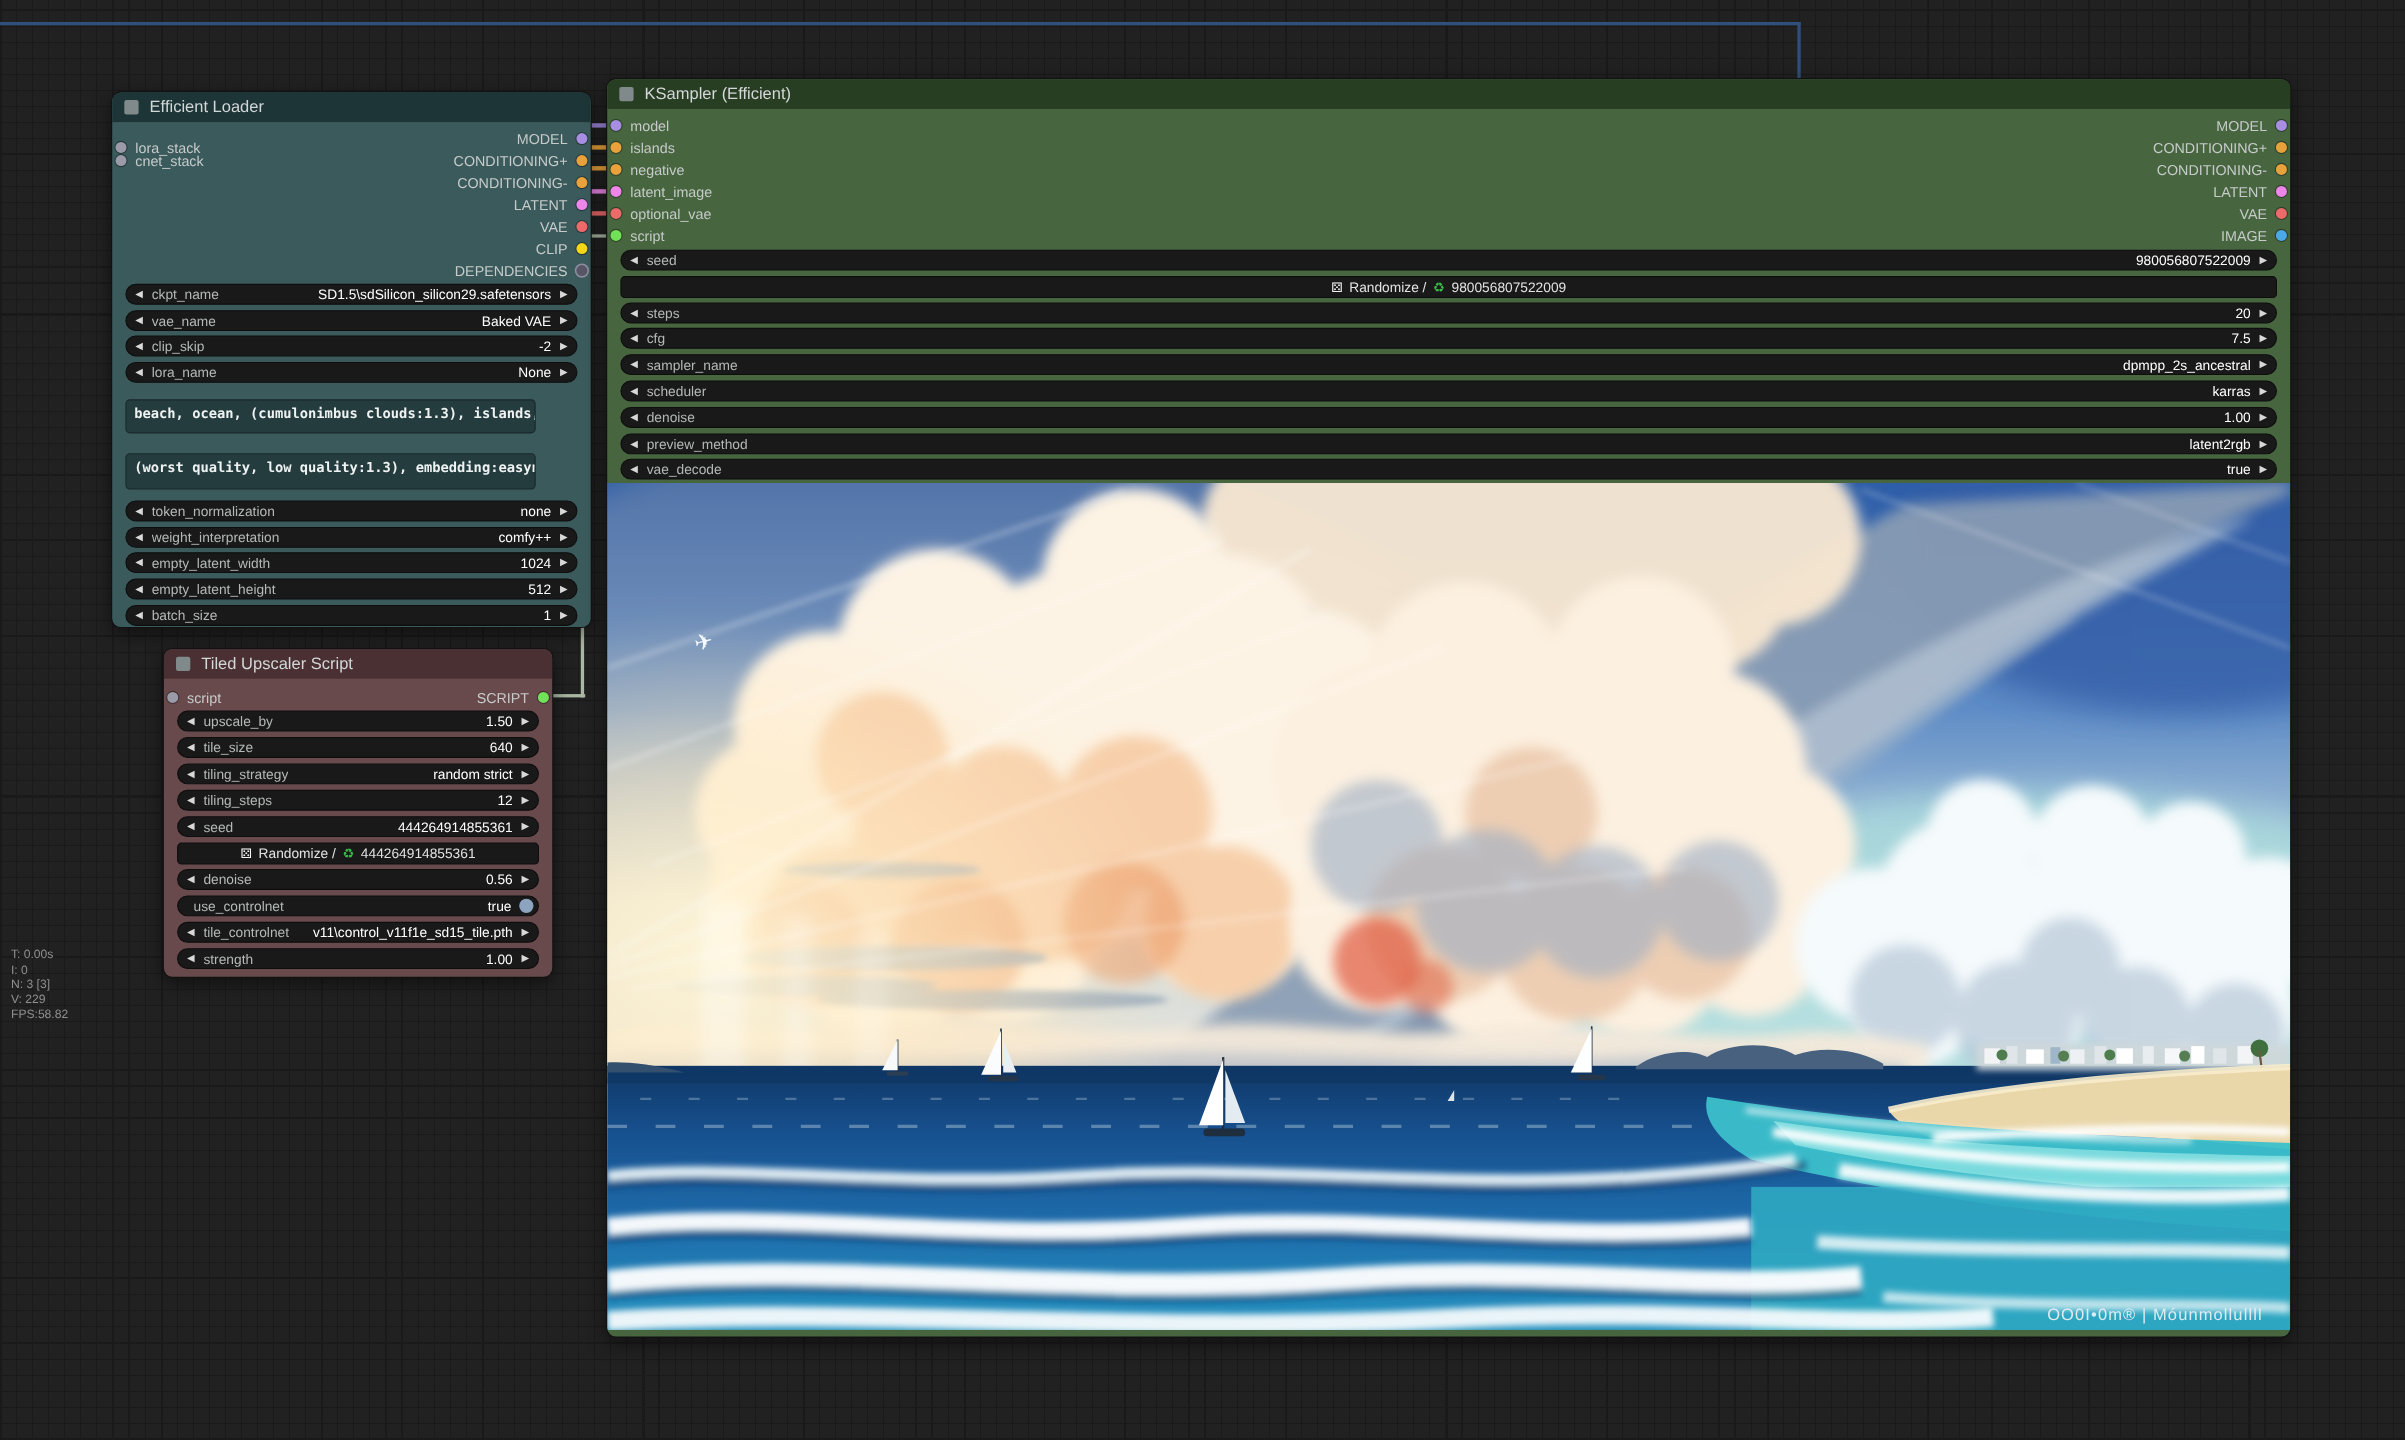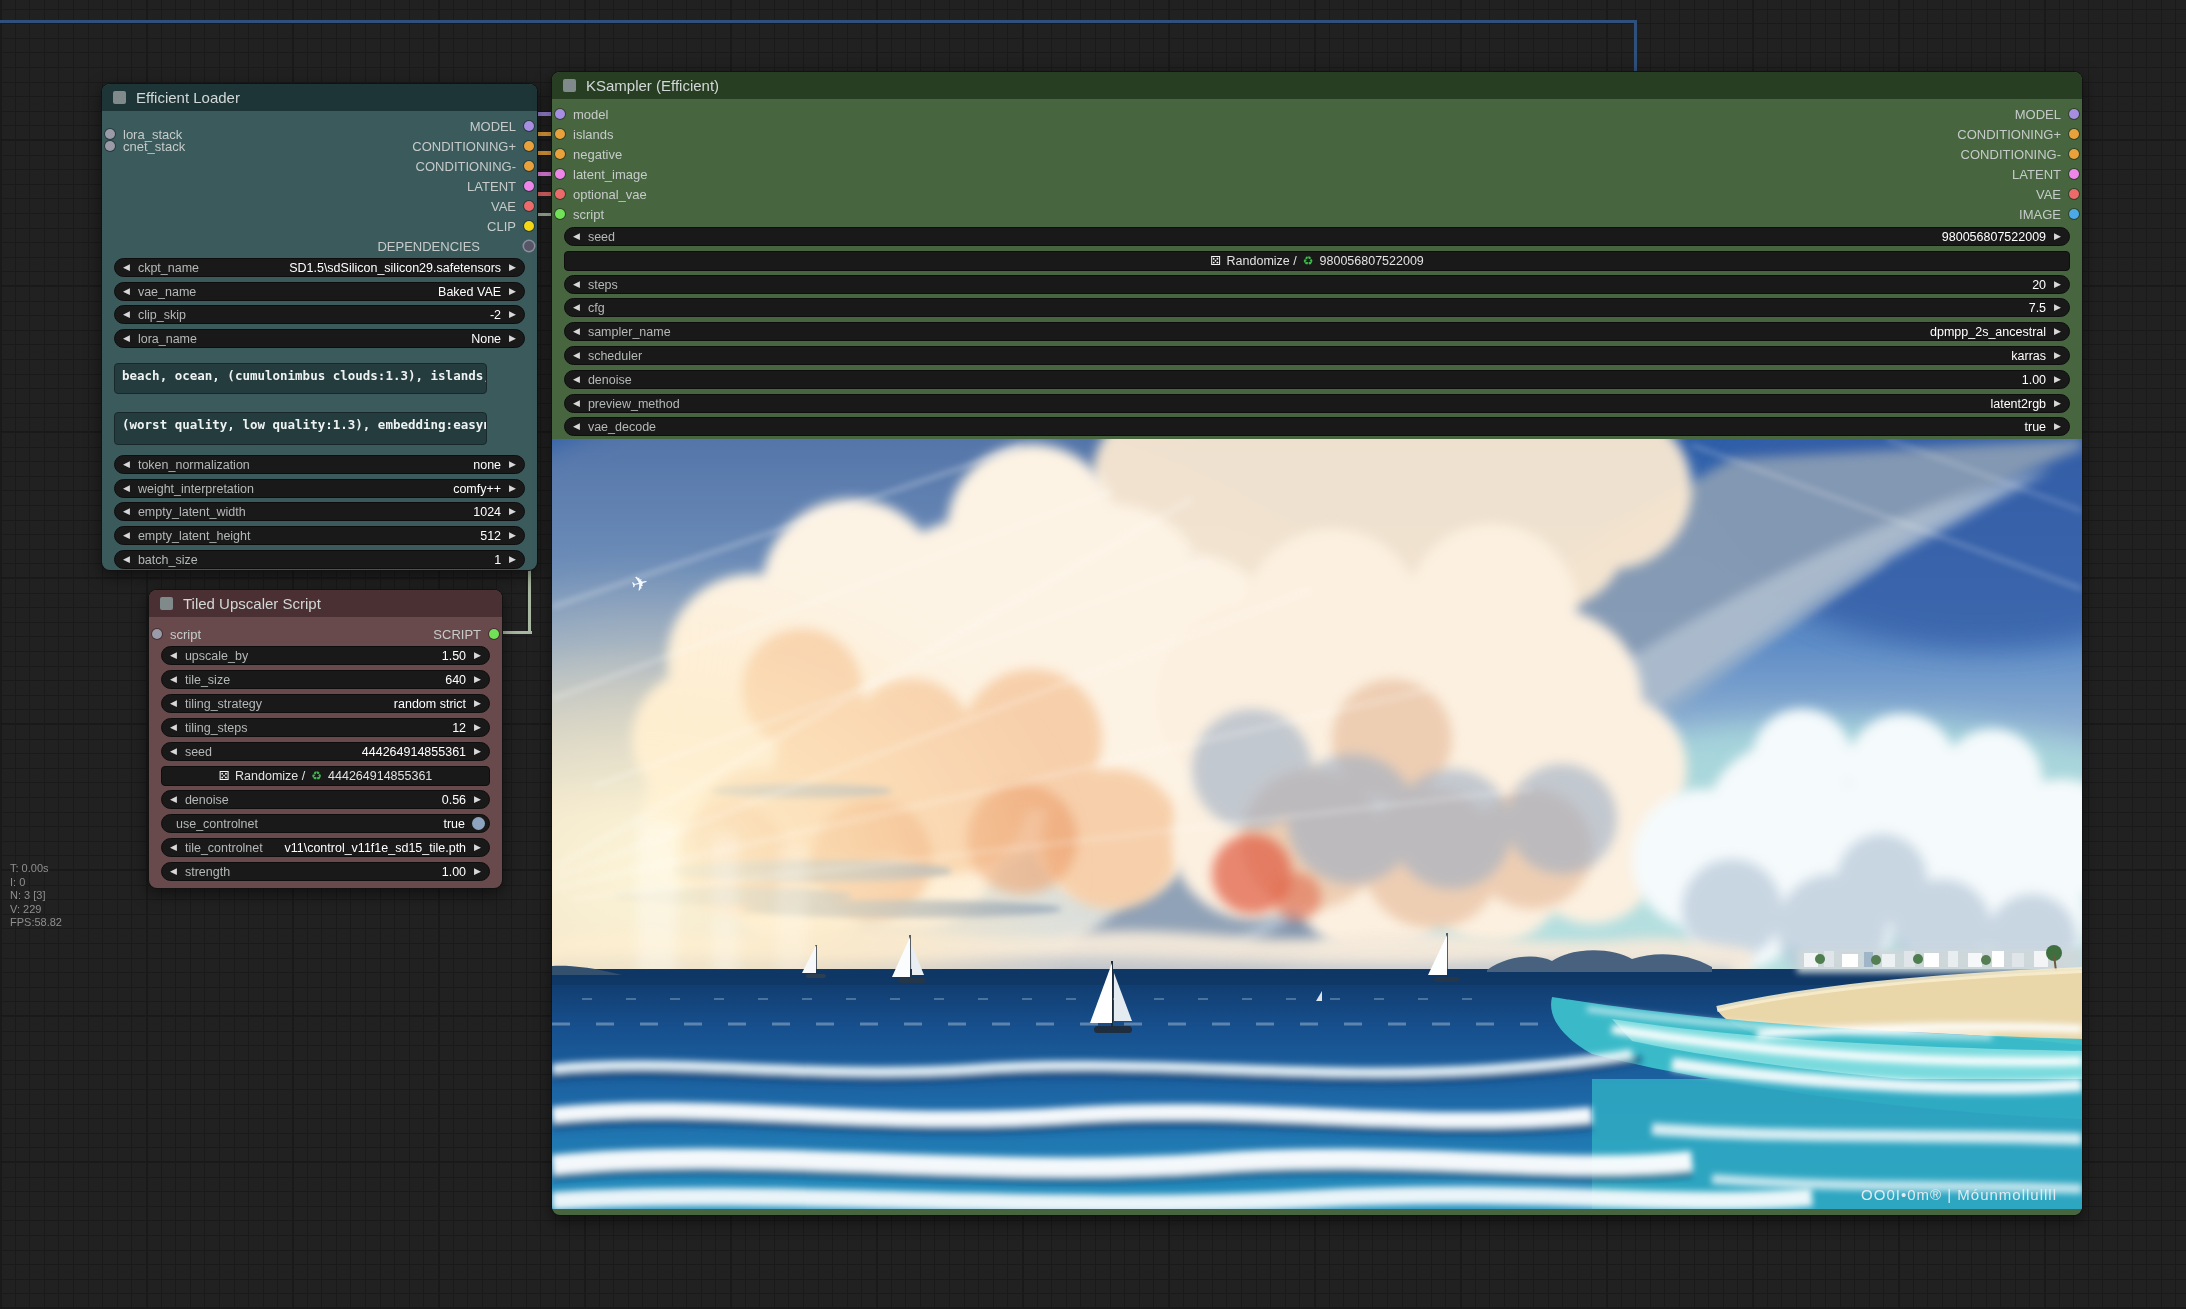--- a/index.html
+++ b/index.html
@@ -118,21 +118,21 @@
         <span class="slot-label">LATENT</span>
       </div>
       <div class="slot-row out" style="top: 114px;">
         <span class="dot" style="background: rgb(237, 106, 106);"></span>
         <span class="slot-label">VAE</span>
       </div>
       <div class="slot-row out" style="top: 134px;">
         <span class="dot" style="background: rgb(245, 215, 21);"></span>
         <span class="slot-label">CLIP</span>
       </div>
-      <div class="slot-row out" style="top: 154px; gap: 36px;">
+      <div class="slot-row out" style="top: 154px;">
         <span class="dot" style="background: rgb(86, 86, 102); box-shadow: rgb(141, 141, 160) 0px 0px 0px 1.5px;"></span>
         <span class="slot-label">DEPENDENCIES</span>
       </div>
     </div>
   <div>
       <div class="widget" style="top: 174px;">
         <span class="warrow">◀</span>
         <span class="wlabel">ckpt_name</span>
         <span class="wvalue">SD1.5\sdSilicon_silicon29.safetensors</span>
         <span class="warrow">▶</span>

